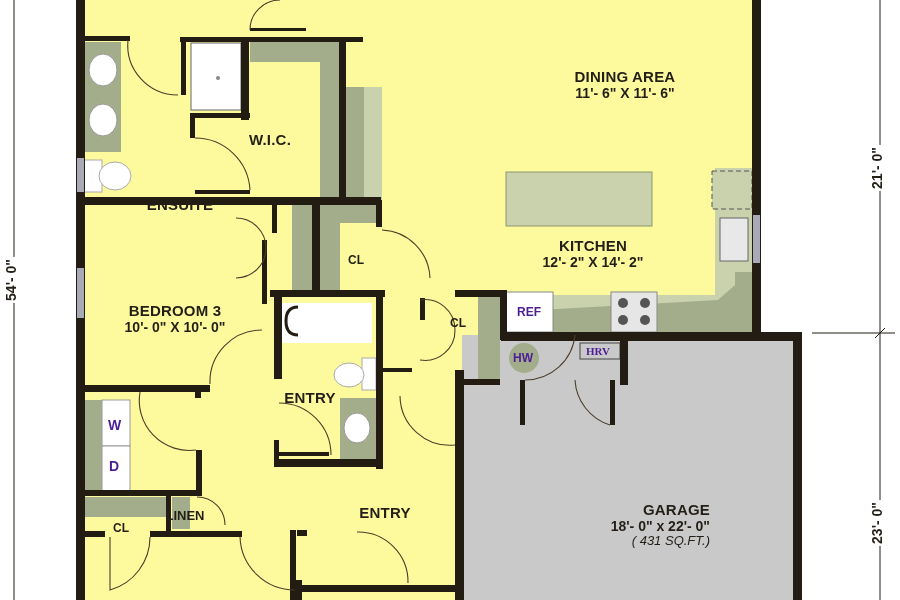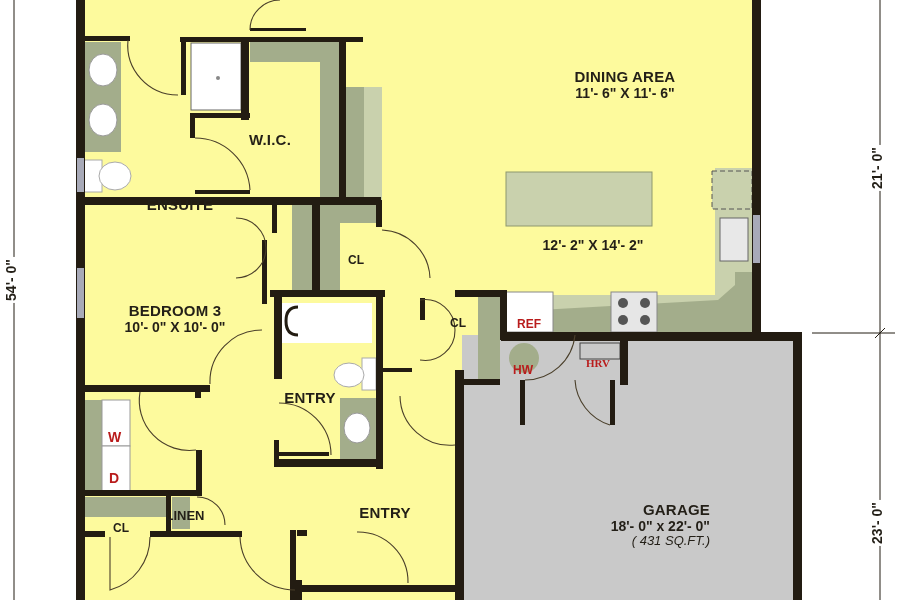--- a/index.html
+++ b/index.html
@@ -4,21 +4,21 @@
 <style>
   html, body { margin: 0; padding: 0; background: #ffffff; }
   body { width: 900px; height: 600px; overflow: hidden; position: relative; font-family: "Liberation Sans", sans-serif; }
   svg { position: absolute; left: 0; top: 0; }
   .lbl { position: absolute; font-weight: bold; color: #231f17; text-align: center; white-space: nowrap; line-height: 1.15; }
   .room-name { font-size: 15px; letter-spacing: 0.2px; }
   .room-dim { font-size: 14px; }
   .room-small { font-size: 12px; }
   .sq { font-size: 13px; font-weight: normal; font-style: italic; }
   .dim-v { position: absolute; font-size: 14px; font-weight: bold; color: #231f17; transform: rotate(-90deg); transform-origin: center center; white-space: nowrap; background: #fff; padding: 0 2px; }
-  .fixture-lbl { position: absolute; font-size: 12px; font-weight: bold; color: #b91c1c; margin-top: 12px; }
+  .fixture-lbl { position: absolute; font-size: 12px; font-weight: bold; color: #4c1d95; }
 </style>
 </head>
 <body>
 
 <svg width="900" height="600" viewBox="0 0 900 600">
 
   <rect x="78" y="0" width="680" height="600" fill="#fdfa9d"></rect>
 
   <rect x="760" y="0" width="140" height="335" fill="#ffffff"></rect>
 
@@ -171,20 +171,21 @@
     <line x1="812" y1="333" x2="895" y2="333"></line>
     <line x1="875" y1="338" x2="885" y2="328"></line>
   </g>
 </svg>
 
 <div class="lbl" style="left:540px;top:52px;width:170px;margin-top:16px;">
   <div class="room-name">DINING AREA</div>
   <div class="room-dim">11'- 6" X 11'- 6"</div>
 </div>
 <div class="lbl" style="left:508px;top:237px;width:170px;">
+  <div class="room-name">KITCHEN</div>
   <div class="room-dim">12'- 2" X 14'- 2"</div>
 </div>
 <div class="lbl room-name" style="left:140px;top:156px;width:80px;margin-top:40px;">ENSUITE</div>
 <div class="lbl room-name" style="left:240px;top:131px;width:60px;">W.I.C.</div>
 <div class="lbl" style="left:100px;top:302px;width:150px;">
   <div class="room-name">BEDROOM 3</div>
   <div class="room-dim">10'- 0" X 10'- 0"</div>
 </div>
 <div class="lbl room-name" style="left:282px;top:389px;width:56px;">ENTRY</div>
 <div class="lbl room-name" style="left:350px;top:504px;width:70px;">ENTRY</div>

